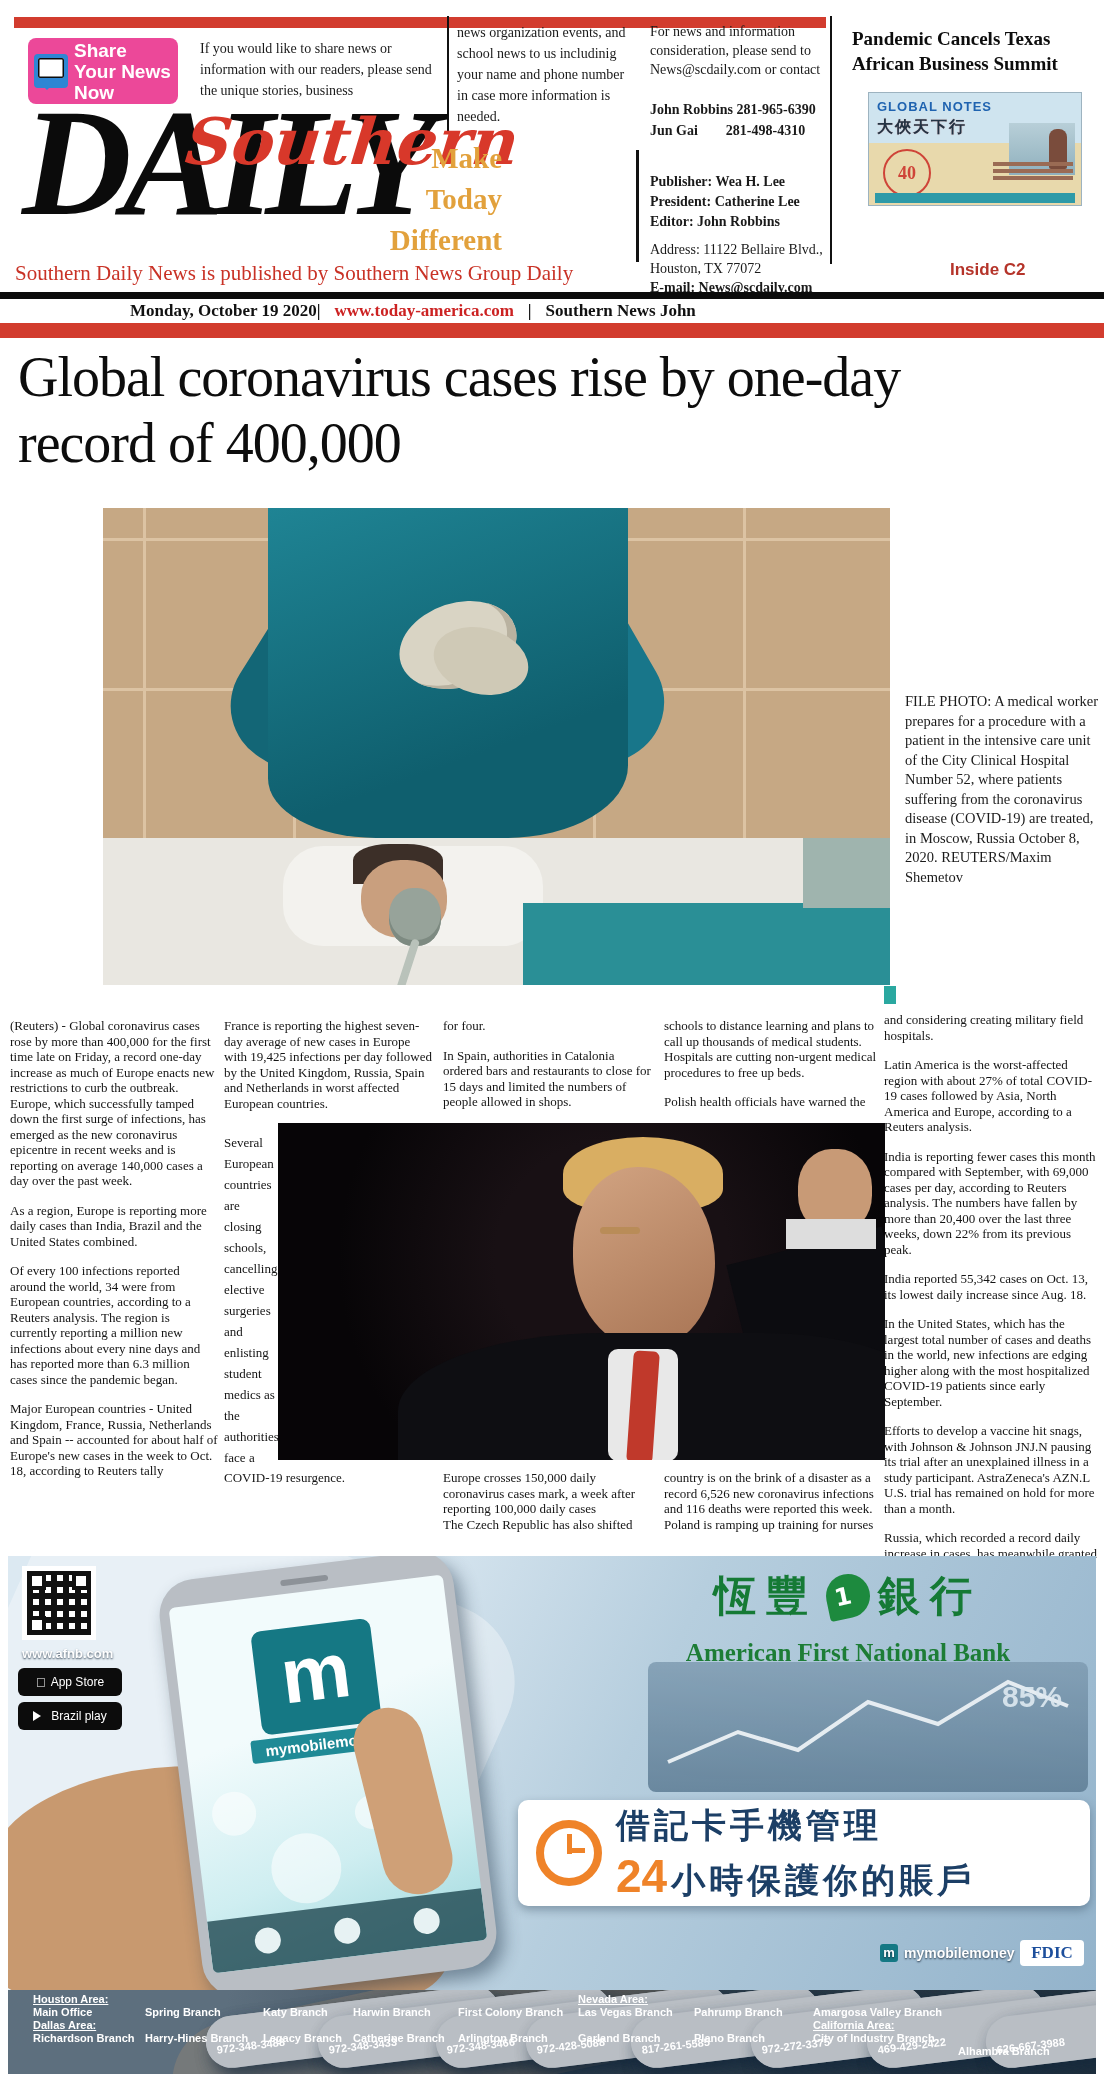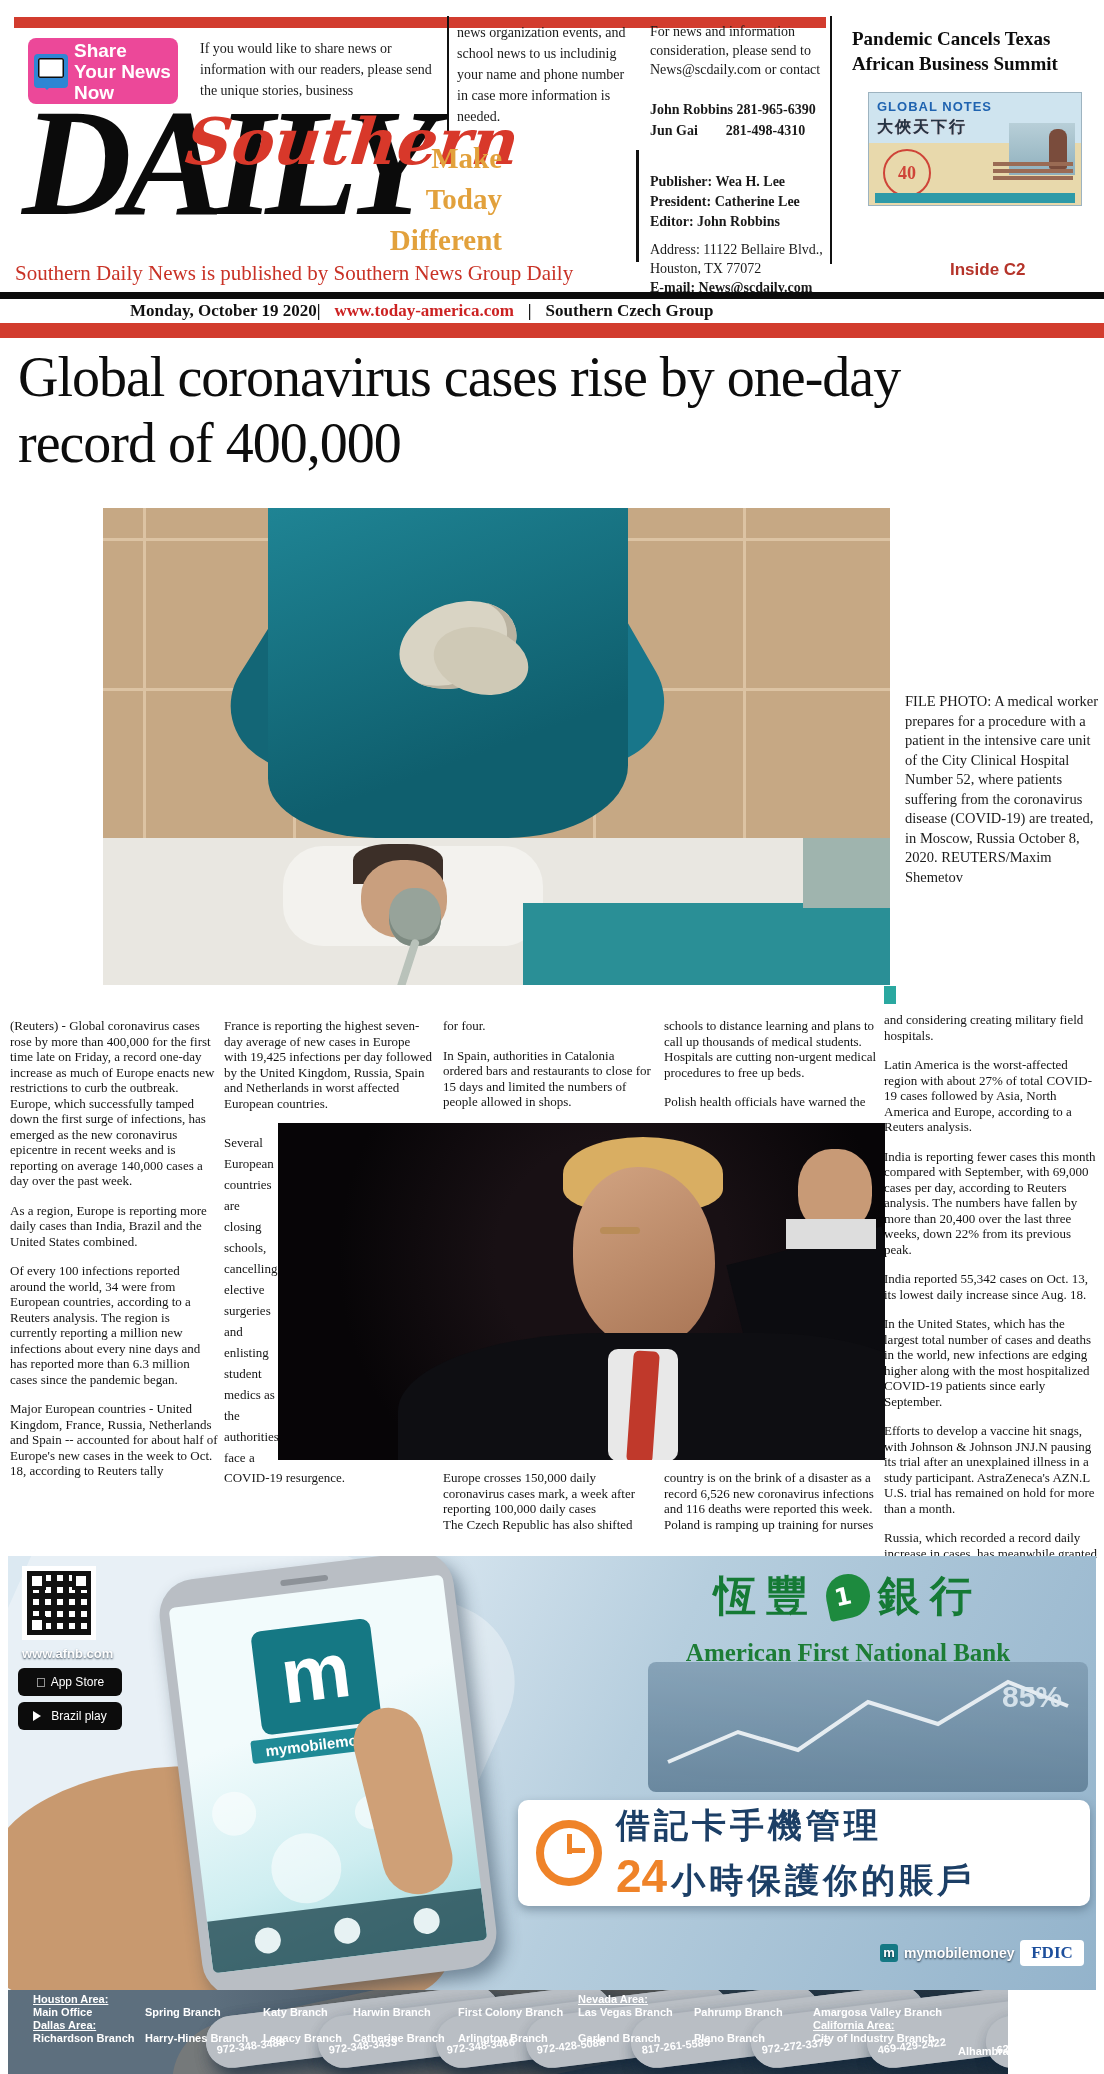--- a/index.html
+++ b/index.html
@@ -156,21 +156,21 @@
   .promo-l2{font-size:34px;letter-spacing:4px;display:flex;align-items:baseline;}
   .promo-24{color:#ef8329;font-size:46px;font-family:"Liberation Sans",sans-serif;margin-right:4px;letter-spacing:0;}
   .ad-brand{position:absolute;left:872px;top:388px;display:flex;align-items:center;gap:6px;color:#fff;
             font-family:"Liberation Sans",sans-serif;font-weight:bold;font-size:14px;text-shadow:0 1px 2px #234;}
   .ad-brand .mi{width:18px;height:18px;background:#157884;color:#fff;font-size:13px;line-height:17px;text-align:center;border-radius:3px;}
   .fdic{position:absolute;left:1012px;top:384px;width:64px;height:26px;background:#fff;border-radius:4px;
         color:#1d4f9c;font-family:"Liberation Serif",serif;font-weight:bold;font-size:17px;
         display:flex;align-items:center;justify-content:center;}
 
   
-  .footer{left:8px;top:1990px;width:1000px;height:84px;
+  .footer{left:8px;top:1990px;width:1088px;height:84px;
           background:linear-gradient(100deg,#5d6f7e 0 20%,#32424f 55%,#233340);overflow:hidden;}
   .footer:before{content:"";position:absolute;left:160px;top:-10px;width:520px;height:120px;
                  background:rgba(190,150,110,.25);transform:rotate(-12deg);border-radius:60px;}
   .fcol{position:absolute;top:3px;color:#fff;font-family:"Liberation Sans",sans-serif;font-size:11px;font-weight:bold;}
   .fline{height:13px;line-height:13px;white-space:nowrap;}
   .fline.region{text-decoration:underline;}
   .fcol:nth-child(1){left:25px;} .fcol:nth-child(2){left:137px;} .fcol:nth-child(3){left:255px;}
   .fcol:nth-child(4){left:345px;} .fcol:nth-child(5){left:450px;} .fcol:nth-child(6){left:570px;}
   .fcol:nth-child(7){left:686px;} .fcol:nth-child(8){left:805px;} .fcol:nth-child(9){left:950px;}
 </style>
@@ -224,21 +224,21 @@
       <p class="para">Today</p>
       <p class="para">Different</p>
     </div>
   <div class="abs tagline">Southern Daily News is published by Southern News Group Daily</div>
 
   <div class="abs blackbar"></div>
   <div class="abs datebar">
     <span>Monday, October 19  2020|</span>
     <span class="url">www.today-america.com</span>
     <span>|</span>
-    <span>Southern Czech Group</span>
+    <span>Southern News John</span>
   </div>
   <div class="abs redbar-mid"></div>
 
   <div class="abs headline">Global coronavirus cases rise by one-day record of 400,000</div>
 
   <div class="abs photo1">
     <div class="surg-arm-l"></div>
     <div class="surg-arm-r"></div>
     <div class="surg-body"></div>
     <div class="glove1"></div>

